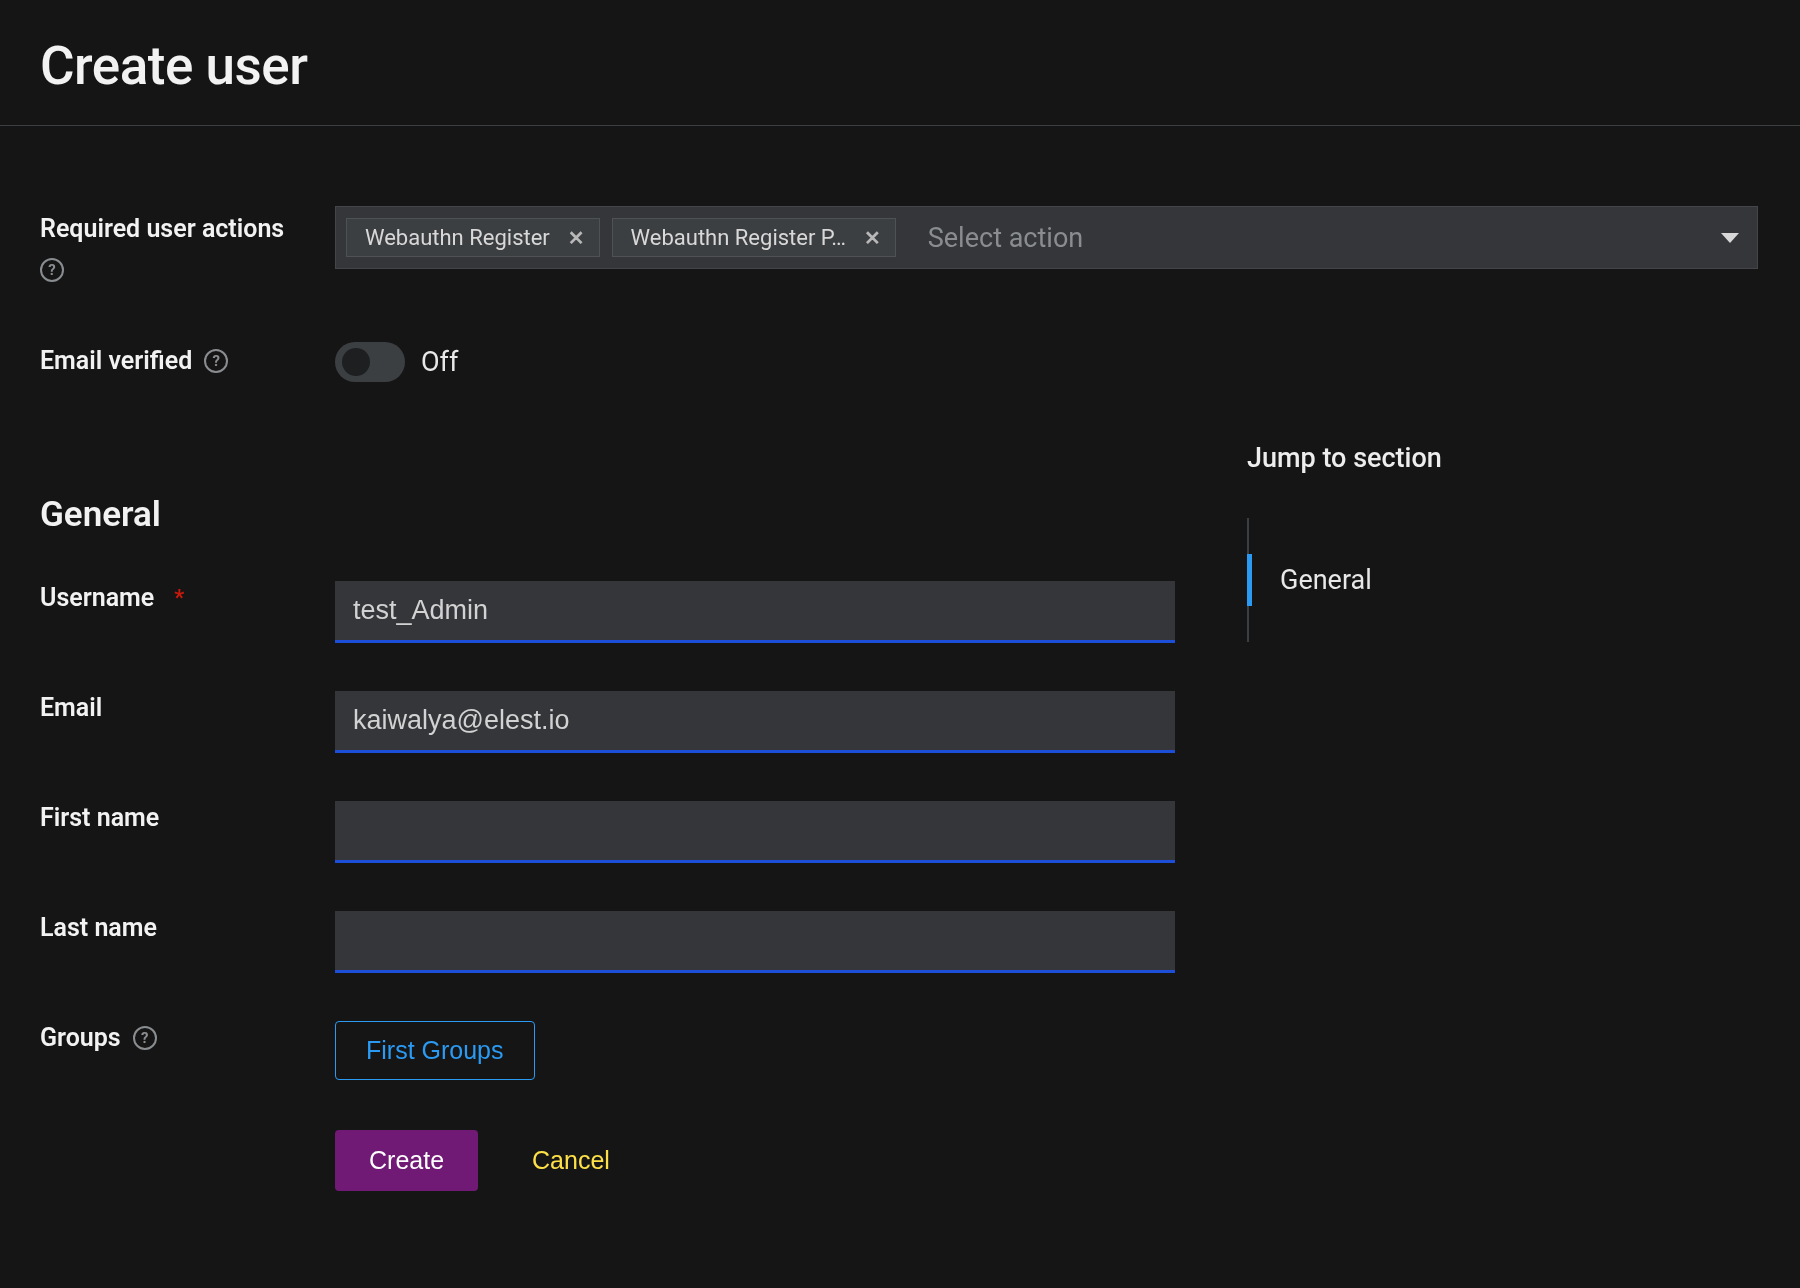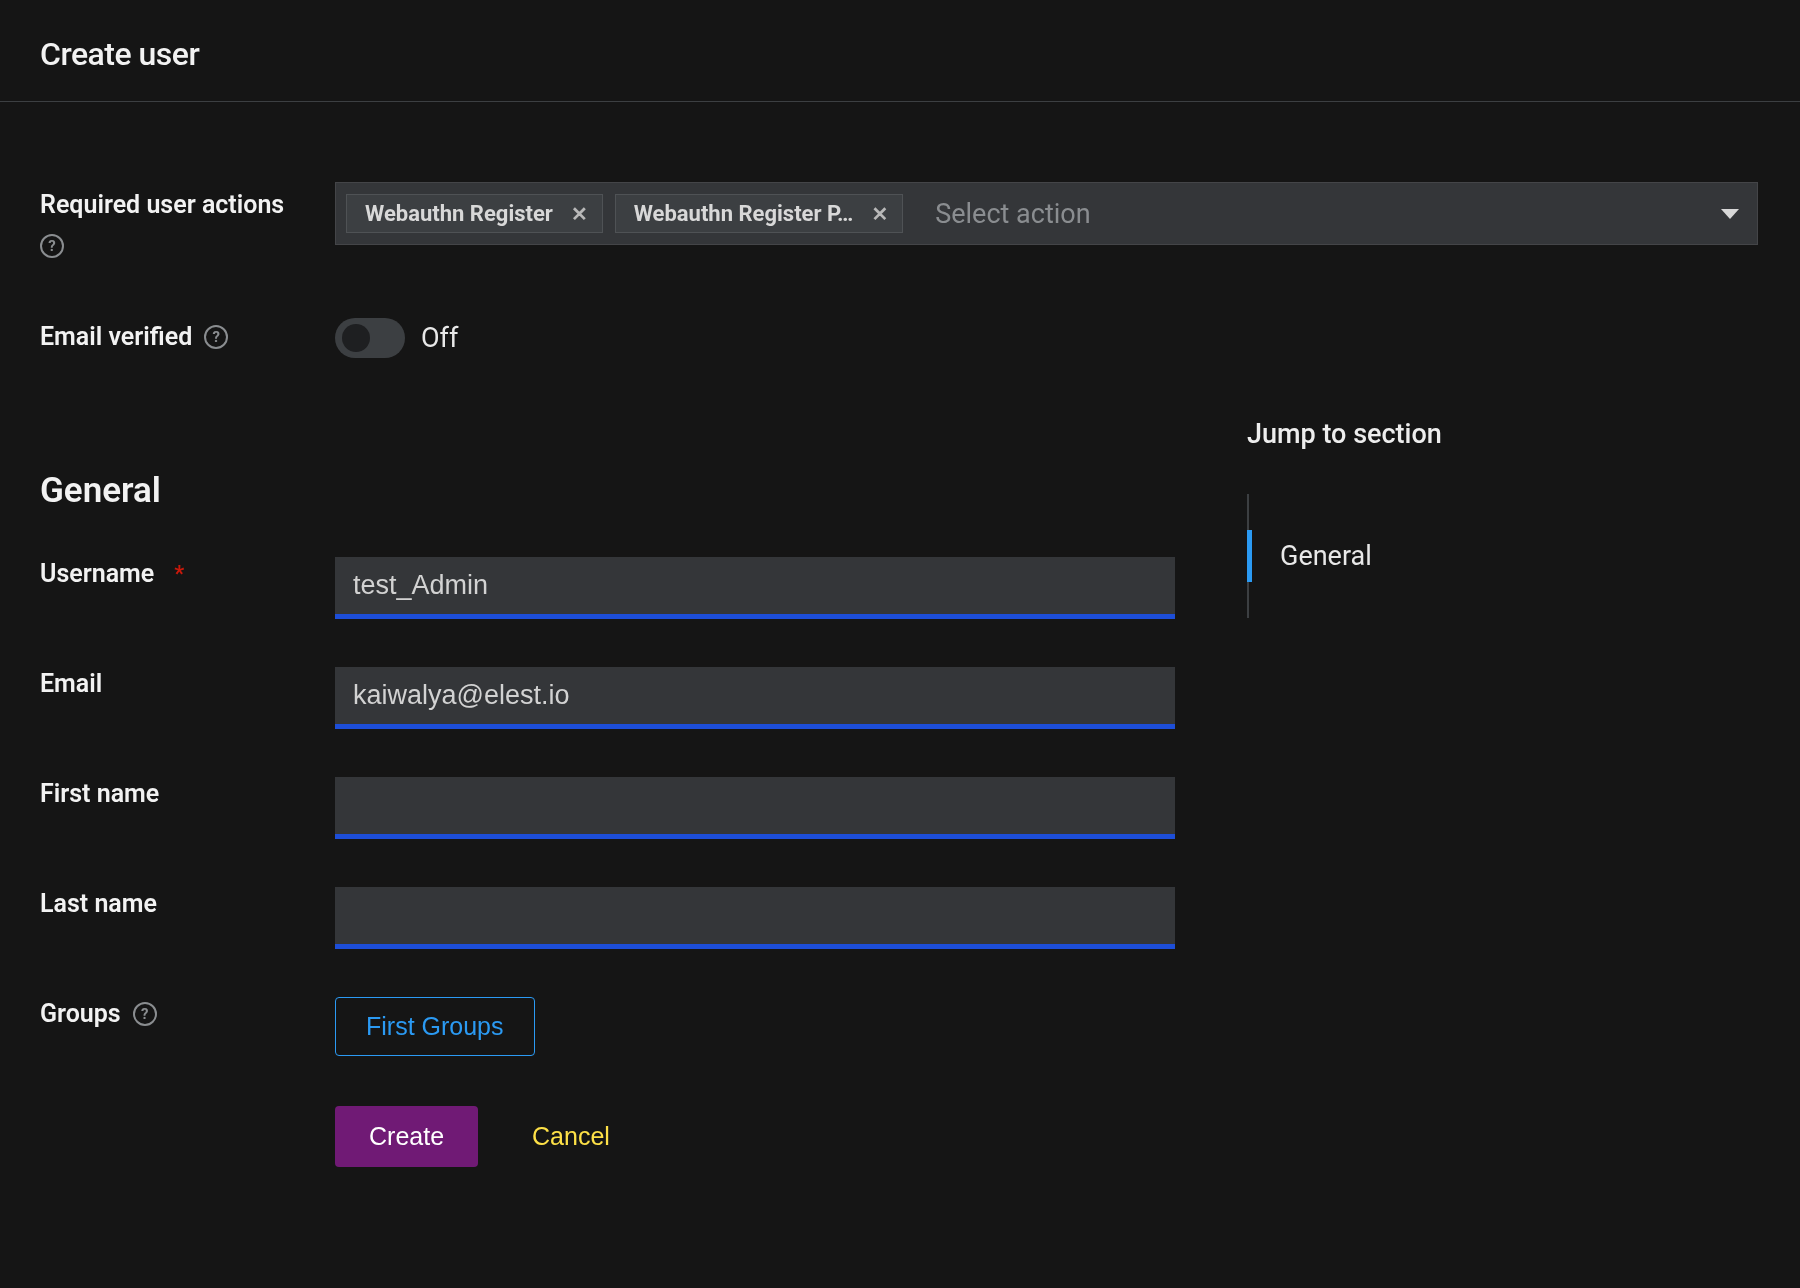--- a/index.html
+++ b/index.html
@@ -10,21 +10,21 @@
     color: #ededed;
     font-family: -apple-system, BlinkMacSystemFont, "Segoe UI", Roboto, "Helvetica Neue", Arial, sans-serif;
     overflow: hidden;
   }
 
   .page-header {
     padding: 35px 40px 28px 40px;
     border-bottom: 1px solid #3c3f42;
   }
   .page-title {
-    font-size: 32px;
+    font-size: 53px;
     font-weight: 500;
     color: #f2f2f2;
     letter-spacing: -0.5px;
   }
 
   .content {
     padding: 80px 40px 40px 40px;
   }
 
   .form-row {
@@ -89,21 +89,20 @@
     padding: 6px 14px 6px 18px;
     display: inline-flex;
     align-items: center;
     gap: 18px;
     max-width: 300px;
   }
   .chip-text {
     white-space: nowrap;
     overflow: hidden;
     text-overflow: ellipsis;
-    font-weight: bold;
   }
   .chip-close {
     color: #b8b8b8;
     font-size: 20px;
     cursor: pointer;
     line-height: 1;
     font-weight: 700;
   }
   .multiselect-placeholder {
     color: #8a8d90;
@@ -165,21 +164,21 @@
     padding-top: 0;
     margin-left: 12px;
   }
 
   
   .text-input {
     width: 840px;
     height: 62px;
     background: #343639;
     border: none;
-    border-bottom: 5px solid #1d4ed8;
+    border-bottom: 3px solid #1d4ed8;
     color: #d2d2d2;
     font-size: 27px;
     padding: 0 18px;
     outline: none;
   }
 
   .gform-row {
     display: flex;
     margin-bottom: 48px;
   }

